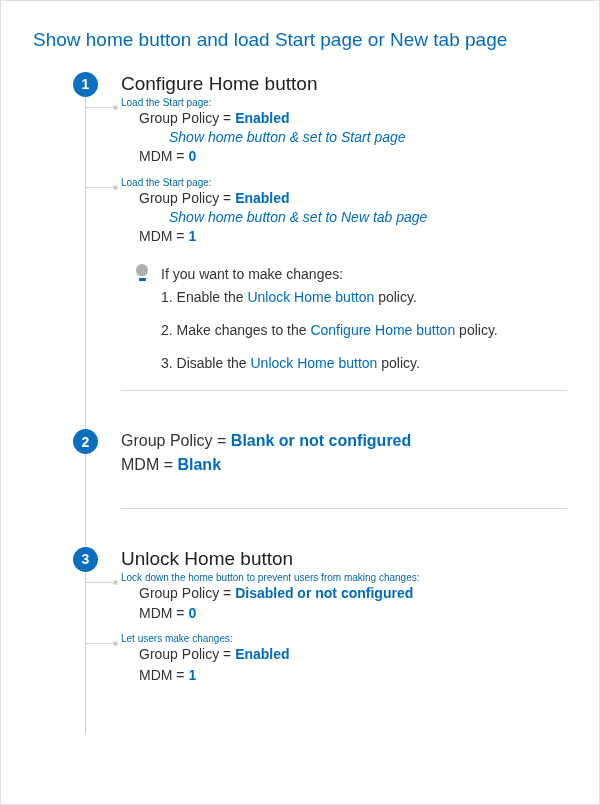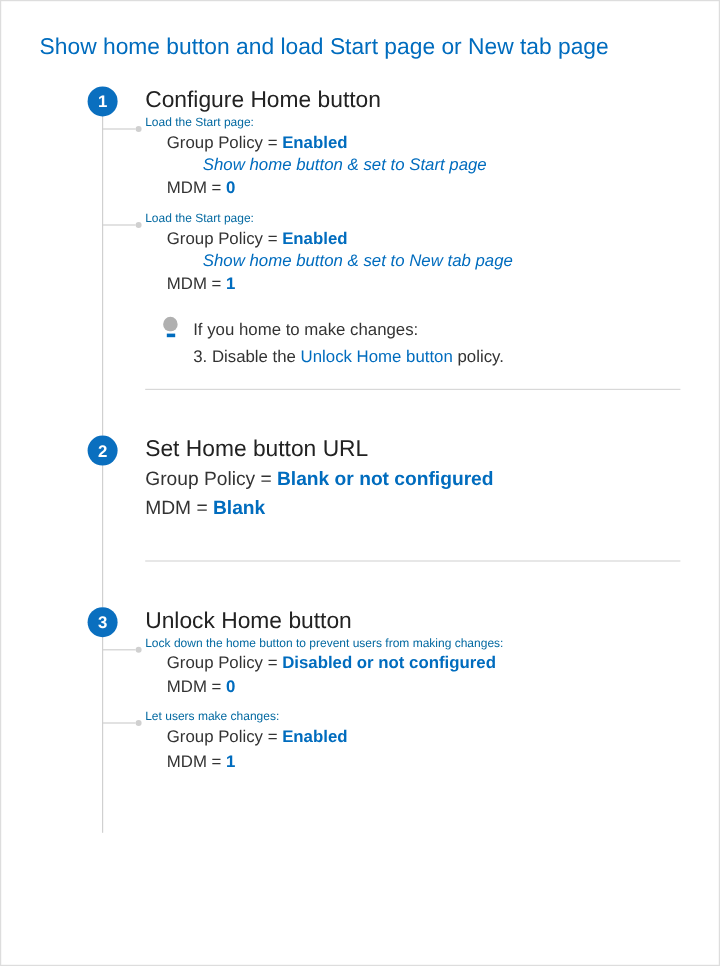--- a/index.html
+++ b/index.html
@@ -177,33 +177,34 @@
       <div class="kv">
         <span class="k">MDM</span><span class="eq"> = </span><span class="v">1</span>
       </div>
     </div>
 
     <div class="tip">
       <div class="tip-icon">
         <div class="bulb"></div>
           <div class="base"></div>
       </div>
-      <div class="tip-intro">If you home to make changes:</div>
+      <div class="tip-intro">If you want to make changes:</div>
       <ol class="tip-list">
+        <li><span>1. Enable the </span><span class="link">Unlock Home button</span><span> policy.</span></li>
+        <li><span>2. Make changes to the </span><span class="link">Configure Home button</span><span> policy.</span></li>
         <li><span>3. Disable the </span><span class="link">Unlock Home button</span><span> policy.</span></li>
       </ol>
     </div>
 
     <hr class="divider">
   </div>
 
   <div class="step">
     <div class="vline"></div>
     <div class="badge">2</div>
-    <div class="step-title">Set Home button URL</div>
     <div class="kv-flat">
       <span>Group Policy</span> = <span class="v">Blank or not configured</span>
     </div>
     <div class="kv-flat">
       <span>MDM</span> = <span class="v">Blank</span>
     </div>
     <hr class="divider" style="margin-top:32px;">
   </div>
 
   <div class="step">

